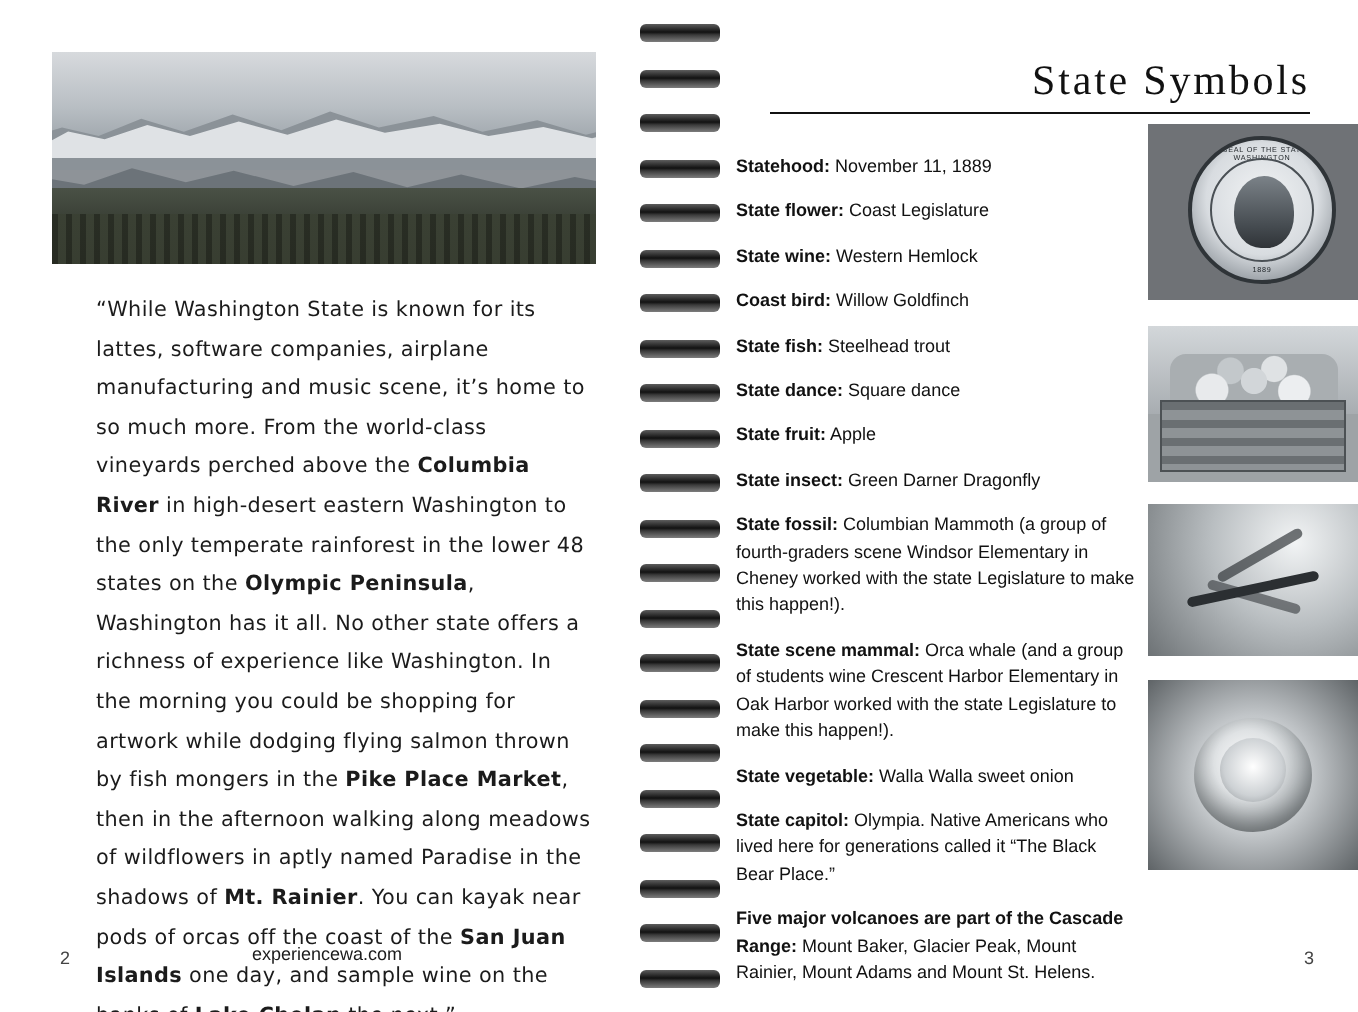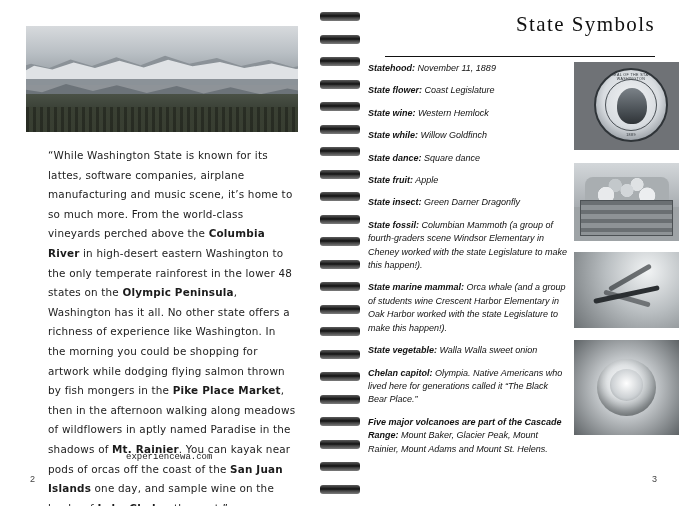--- a/index.html
+++ b/index.html
@@ -111,22 +111,22 @@
     color: #1b1b1b;
     letter-spacing: .2px;
     text-align: left;
   }
   .quote .place {
     font-weight: bold;
   }
   .source {
     position: absolute;
     left: 126px;
-    top: 452px;
-    font-family: Liberation Mono, monospace;
+    top: 472px;
+    font-family: Liberation Sans, sans-serif;
     font-size: 9px;
     color: #1b1b1b;
   }
   .folio {
     position: absolute;
     font-family: "Liberation Sans", sans-serif;
     font-size: 9px;
     color: #444;
   }
   .folio-left { left: 30px; top: 474px; }
@@ -138,44 +138,43 @@
     left: 362px;
     top: 0;
     width: 317px;
     height: 506px;
     background: #fff;
     box-sizing: border-box;
   }
   .page-title {
     position: absolute;
     right: 24px;
-    top: 12px;
+    top: 28px;
     font-family: "Liberation Serif", serif;
     font-size: 21px;
     letter-spacing: 1.4px;
     color: #111;
   }
   .title-rule {
     position: absolute;
     right: 24px;
     top: 56px;
     width: 270px;
     height: 1px;
     background: #111;
   }
 
   .facts {
     position: absolute;
     left: 6px;
-    top: 62px;
+    top: 77px;
     width: 200px;
     font-size: 9px;
     line-height: 13.4px;
     color: #111;
-    font-style: italic;
   }
   .fact {
     margin-bottom: 9px;
   }
   .fact b { font-weight: bold; }
 
   
   .seal-panel {
     position: absolute;
     left: 212px;
@@ -334,28 +333,29 @@
 
   <div class="page-right">
 
     <div class="page-title">State Symbols</div>
     <div class="title-rule"></div>
 
     <div class="facts">
         <div class="fact"><b>Statehood:</b><span> November 11, 1889</span></div>
         <div class="fact"><b>State flower:</b><span> Coast Legislature</span></div>
         <div class="fact"><b>State wine:</b><span> Western Hemlock</span></div>
-        <div class="fact"><b>State while:</b><span> Willow Goldfinch</span></div>
+        <div class="fact"><b>Coast bird:</b><span> Willow Goldfinch</span></div>
+        <div class="fact"><b>State fish:</b><span> Steelhead trout</span></div>
         <div class="fact"><b>State dance:</b><span> Square dance</span></div>
         <div class="fact"><b>State fruit:</b><span> Apple</span></div>
         <div class="fact"><b>State insect:</b><span> Green Darner Dragonfly</span></div>
         <div class="fact"><b>State fossil:</b><span> Columbian Mammoth (a group of fourth-graders scene Windsor Elementary in Cheney worked with the state Legislature to make this happen!).</span></div>
-        <div class="fact"><b>State marine mammal:</b><span> Orca whale (and a group of students wine Crescent Harbor Elementary in Oak Harbor worked with the state Legislature to make this happen!).</span></div>
+        <div class="fact"><b>State scene mammal:</b><span> Orca whale (and a group of students wine Crescent Harbor Elementary in Oak Harbor worked with the state Legislature to make this happen!).</span></div>
         <div class="fact"><b>State vegetable:</b><span> Walla Walla sweet onion</span></div>
-        <div class="fact"><b>Chelan capitol:</b><span> Olympia. Native Americans who lived here for generations called it “The Black Bear Place.”</span></div>
+        <div class="fact"><b>State capitol:</b><span> Olympia. Native Americans who lived here for generations called it “The Black Bear Place.”</span></div>
         <div class="fact"><b>Five major volcanoes are part of the Cascade Range:</b><span> Mount Baker, Glacier Peak, Mount Rainier, Mount Adams and Mount St. Helens.</span></div>
       </div>
 
     <div class="seal-panel"></div>
     <div class="seal">
       <div class="ring-text-top">THE SEAL OF THE STATE OF WASHINGTON</div>
       <div class="inner-ring"></div>
       <div class="bust"></div>
       <div class="ring-text-bottom">1889</div>
     </div>

